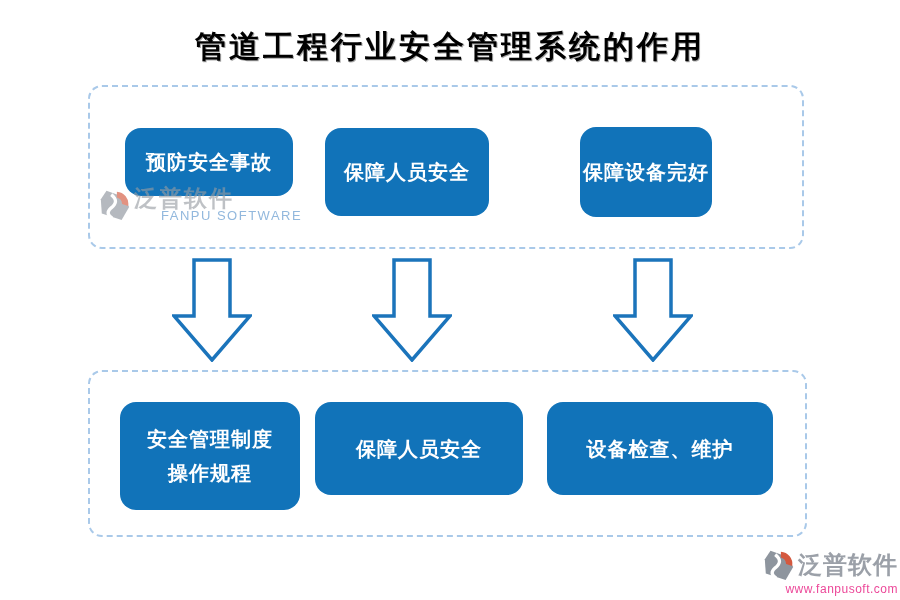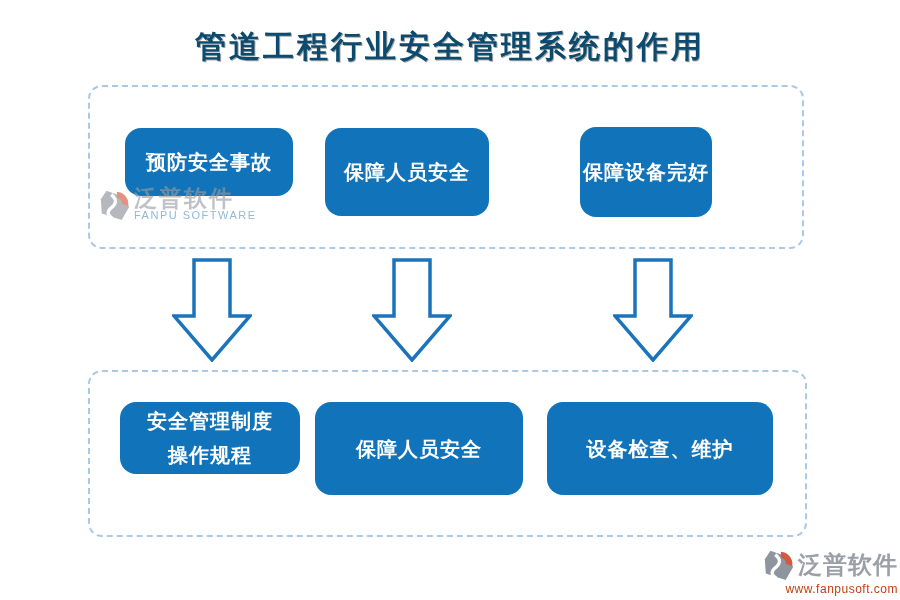--- a/index.html
+++ b/index.html
@@ -12,21 +12,21 @@
   }
   .diagram-title {
     position: absolute;
     left: 0; right: 0; top: 26px;
     margin: 0;
     text-align: center;
     font-family: "Liberation Serif", serif;
     font-size: 31px;
     font-weight: 700;
     letter-spacing: 3px;
-    color: #0c4a6e;
+    color: #000000;
     text-shadow: 1px 1px 0 rgba(0,0,0,0.35);
   }
   .group {
     position: absolute;
     border: 2px dashed #a9c9e9;
     border-radius: 14px;
     background: transparent;
   }
   .group-top    { left: 88px;  top: 85px;  width: 712px; height: 160px; }
   .group-bottom { left: 88px;  top: 370px; width: 715px; height: 163px; }
@@ -43,21 +43,21 @@
     color: #ffffff;
     font-size: 20px;
     font-weight: 700;
     letter-spacing: 1px;
     line-height: 34px;
     white-space: pre-line;
   }
   .node-t0 { left: 125px; top: 128px; width: 168px; height: 68px; }
   .node-t1 { left: 325px; top: 128px; width: 164px; height: 88px; }
   .node-t2 { left: 580px; top: 127px; width: 132px; height: 90px; }
-  .node-b0 { left: 120px; top: 402px; width: 180px; height: 72px; }
+  .node-b0 { left: 120px; top: 402px; width: 180px; height: 108px; }
   .node-b1 { left: 315px; top: 402px; width: 208px; height: 93px; }
   .node-b2 { left: 547px; top: 402px; width: 226px; height: 93px; }
   .arrow { position: absolute; width: 80px; height: 104px; }
   .arrow-0 { left: 172px; top: 258px; }
   .arrow-1 { left: 372px; top: 258px; }
   .arrow-2 { left: 613px; top: 258px; }
   
   .wm-center {
     position: absolute;
     left: 98px; top: 186px;
@@ -68,45 +68,46 @@
   .wm-center .wm-logo { width: 34px; height: 34px; opacity: 0.65; margin-top: 2px; }
   .wm-center .wm-texts { margin-left: 2px; }
   .wm-center .wm-brand {
     font-size: 23px;
     font-weight: 700;
     letter-spacing: 2px;
     color: rgba(150,155,162,0.62);
     line-height: 24px;
   }
   .wm-center .wm-sub {
-    font-size: 11px;
+    font-size: 13px;
     letter-spacing: 1.5px;
     color: rgba(110,160,210,0.75);
     line-height: 11px;
+    margin-left: 27px;
   }
   
   .wm-footer {
     position: absolute;
     left: 748px; top: 548px;
     width: 150px;
     pointer-events: none;
   }
   .wm-footer .wm-row { display: flex; align-items: center; justify-content: flex-end; }
   .wm-footer .wm-logo { width: 34px; height: 34px; margin-right: 2px; }
   .wm-footer .wm-brand {
     font-size: 24px;
     font-weight: 700;
     letter-spacing: 1px;
     color: #9ba0a8;
     line-height: 26px;
   }
   .wm-footer .wm-url {
     text-align: right;
     font-size: 12px;
-    color: #c2410c;
+    color: #ec4899;
     letter-spacing: 0.5px;
     line-height: 14px;
   }
 </style>
 </head>
 <body>
 
 <div class="canvas">
 
   <h1 class="diagram-title">管道工程行业安全管理系统的作用</h1>

